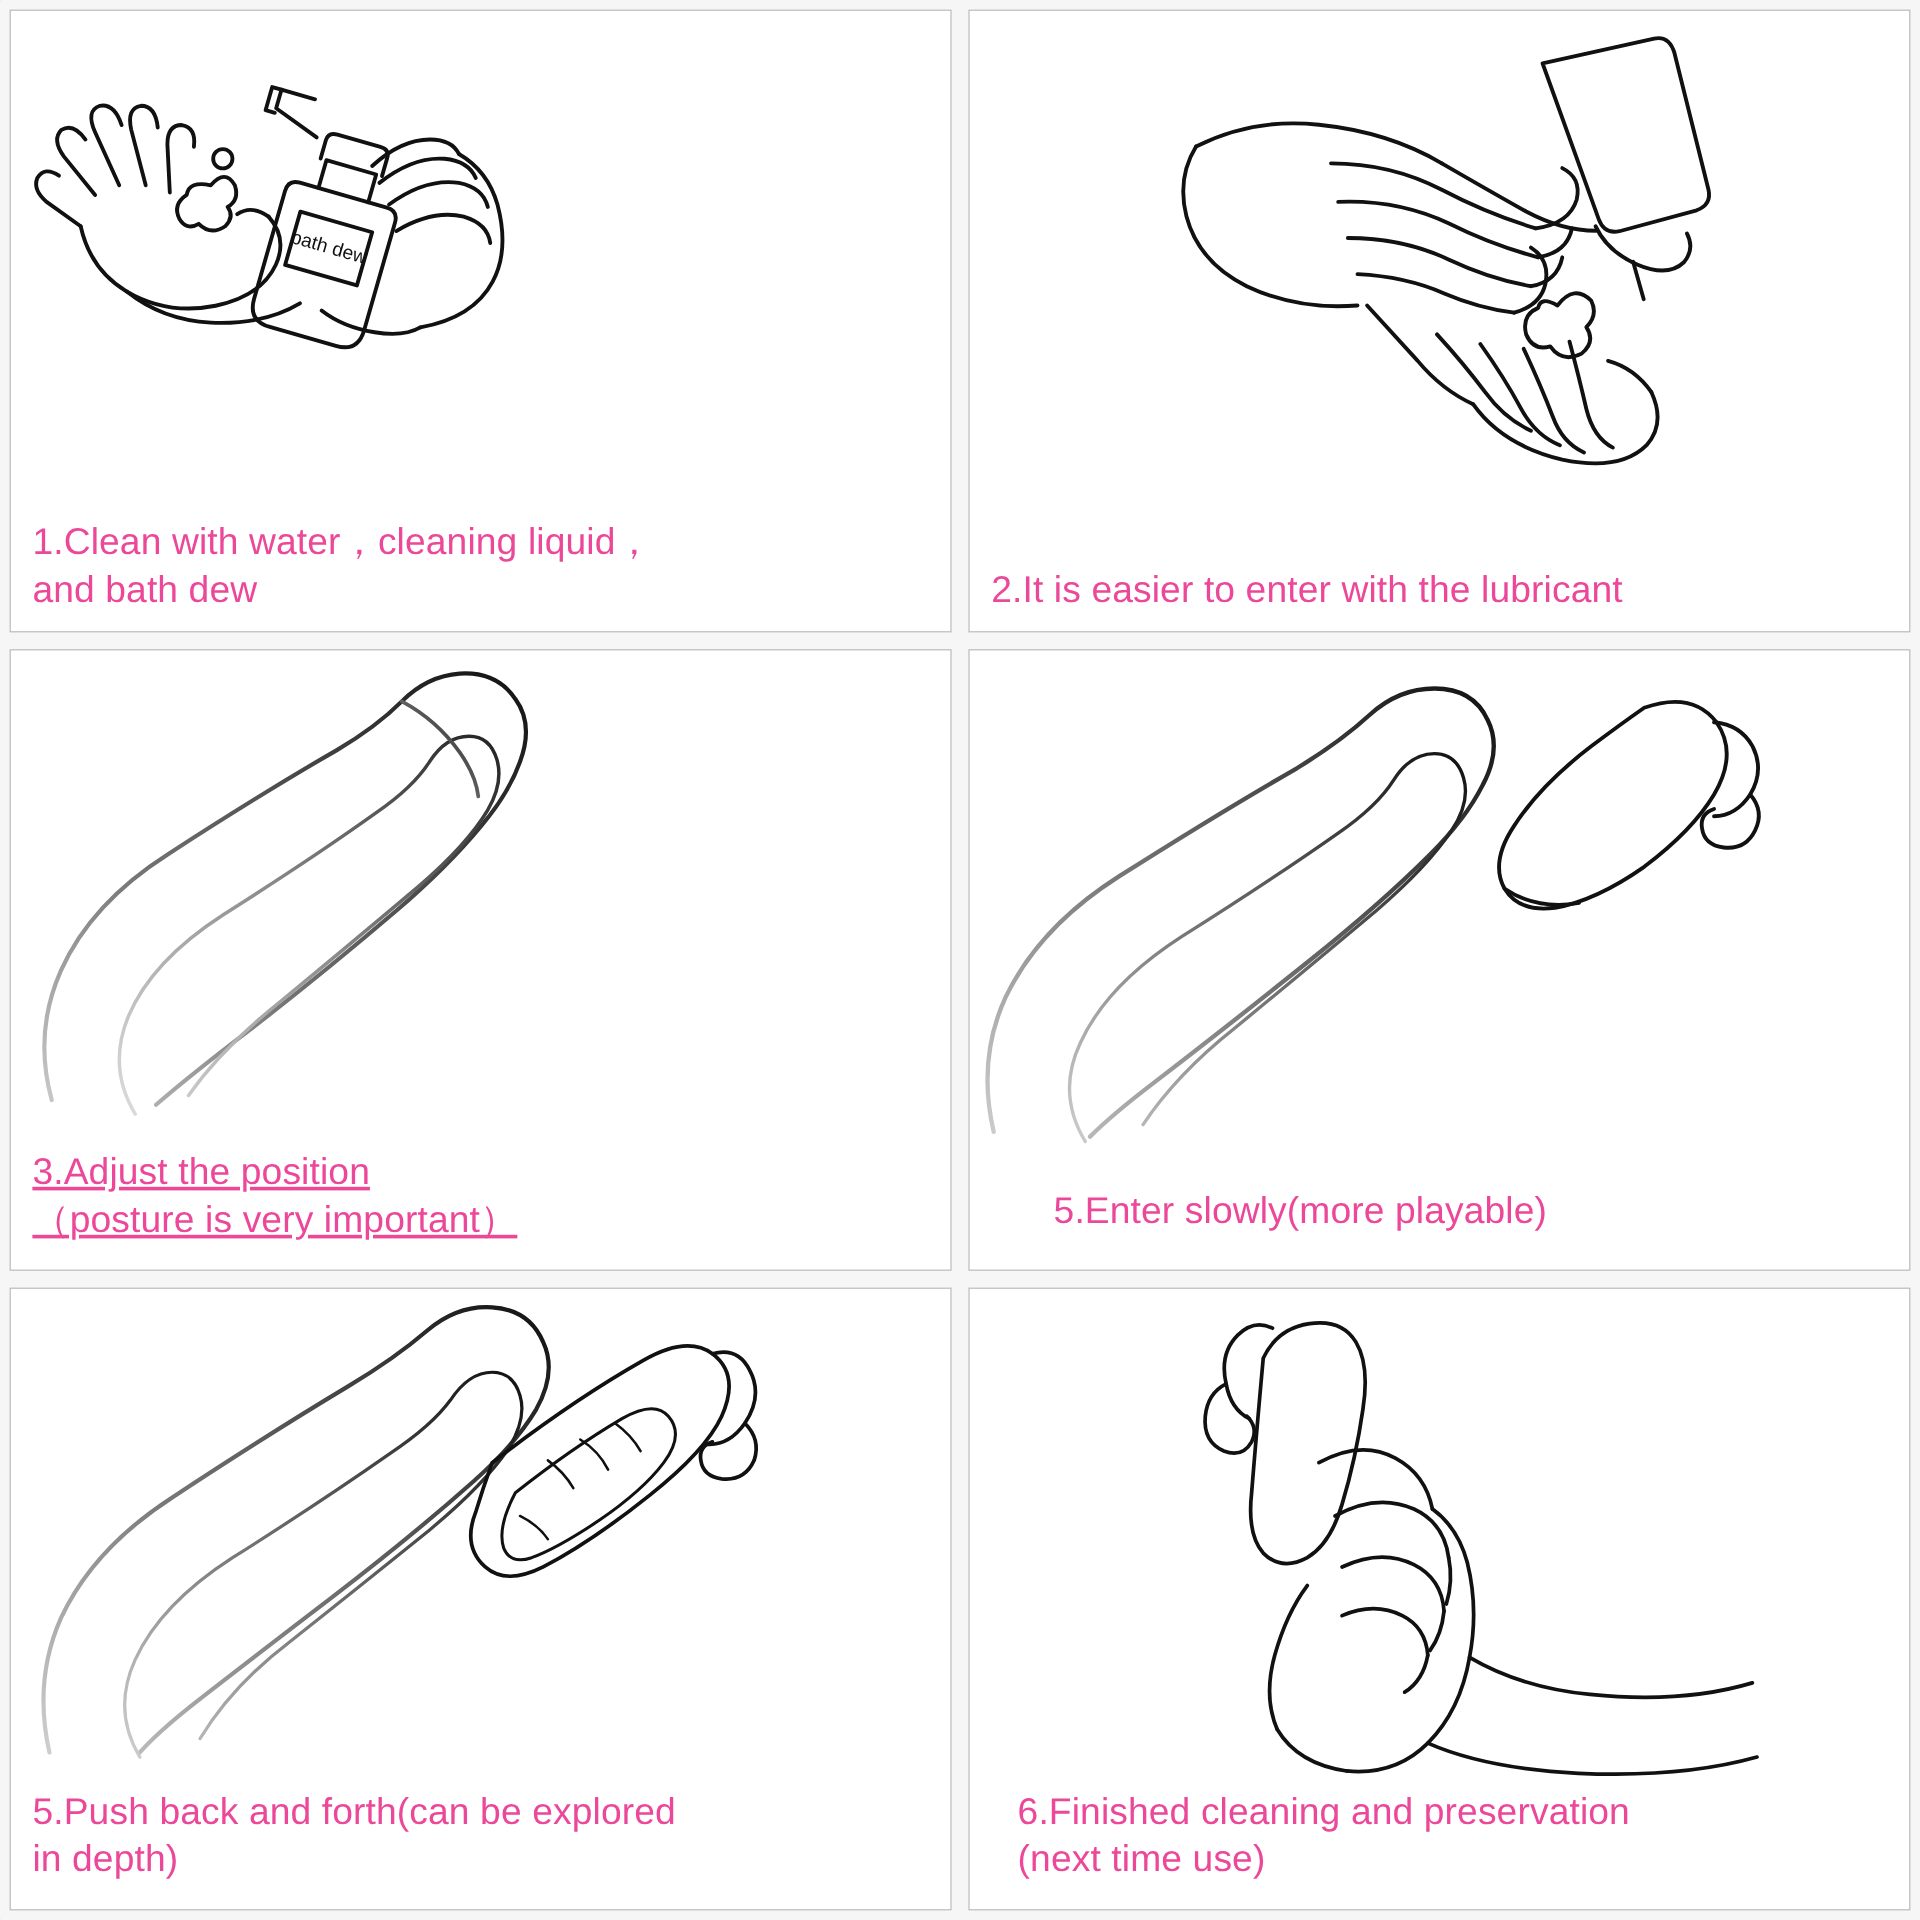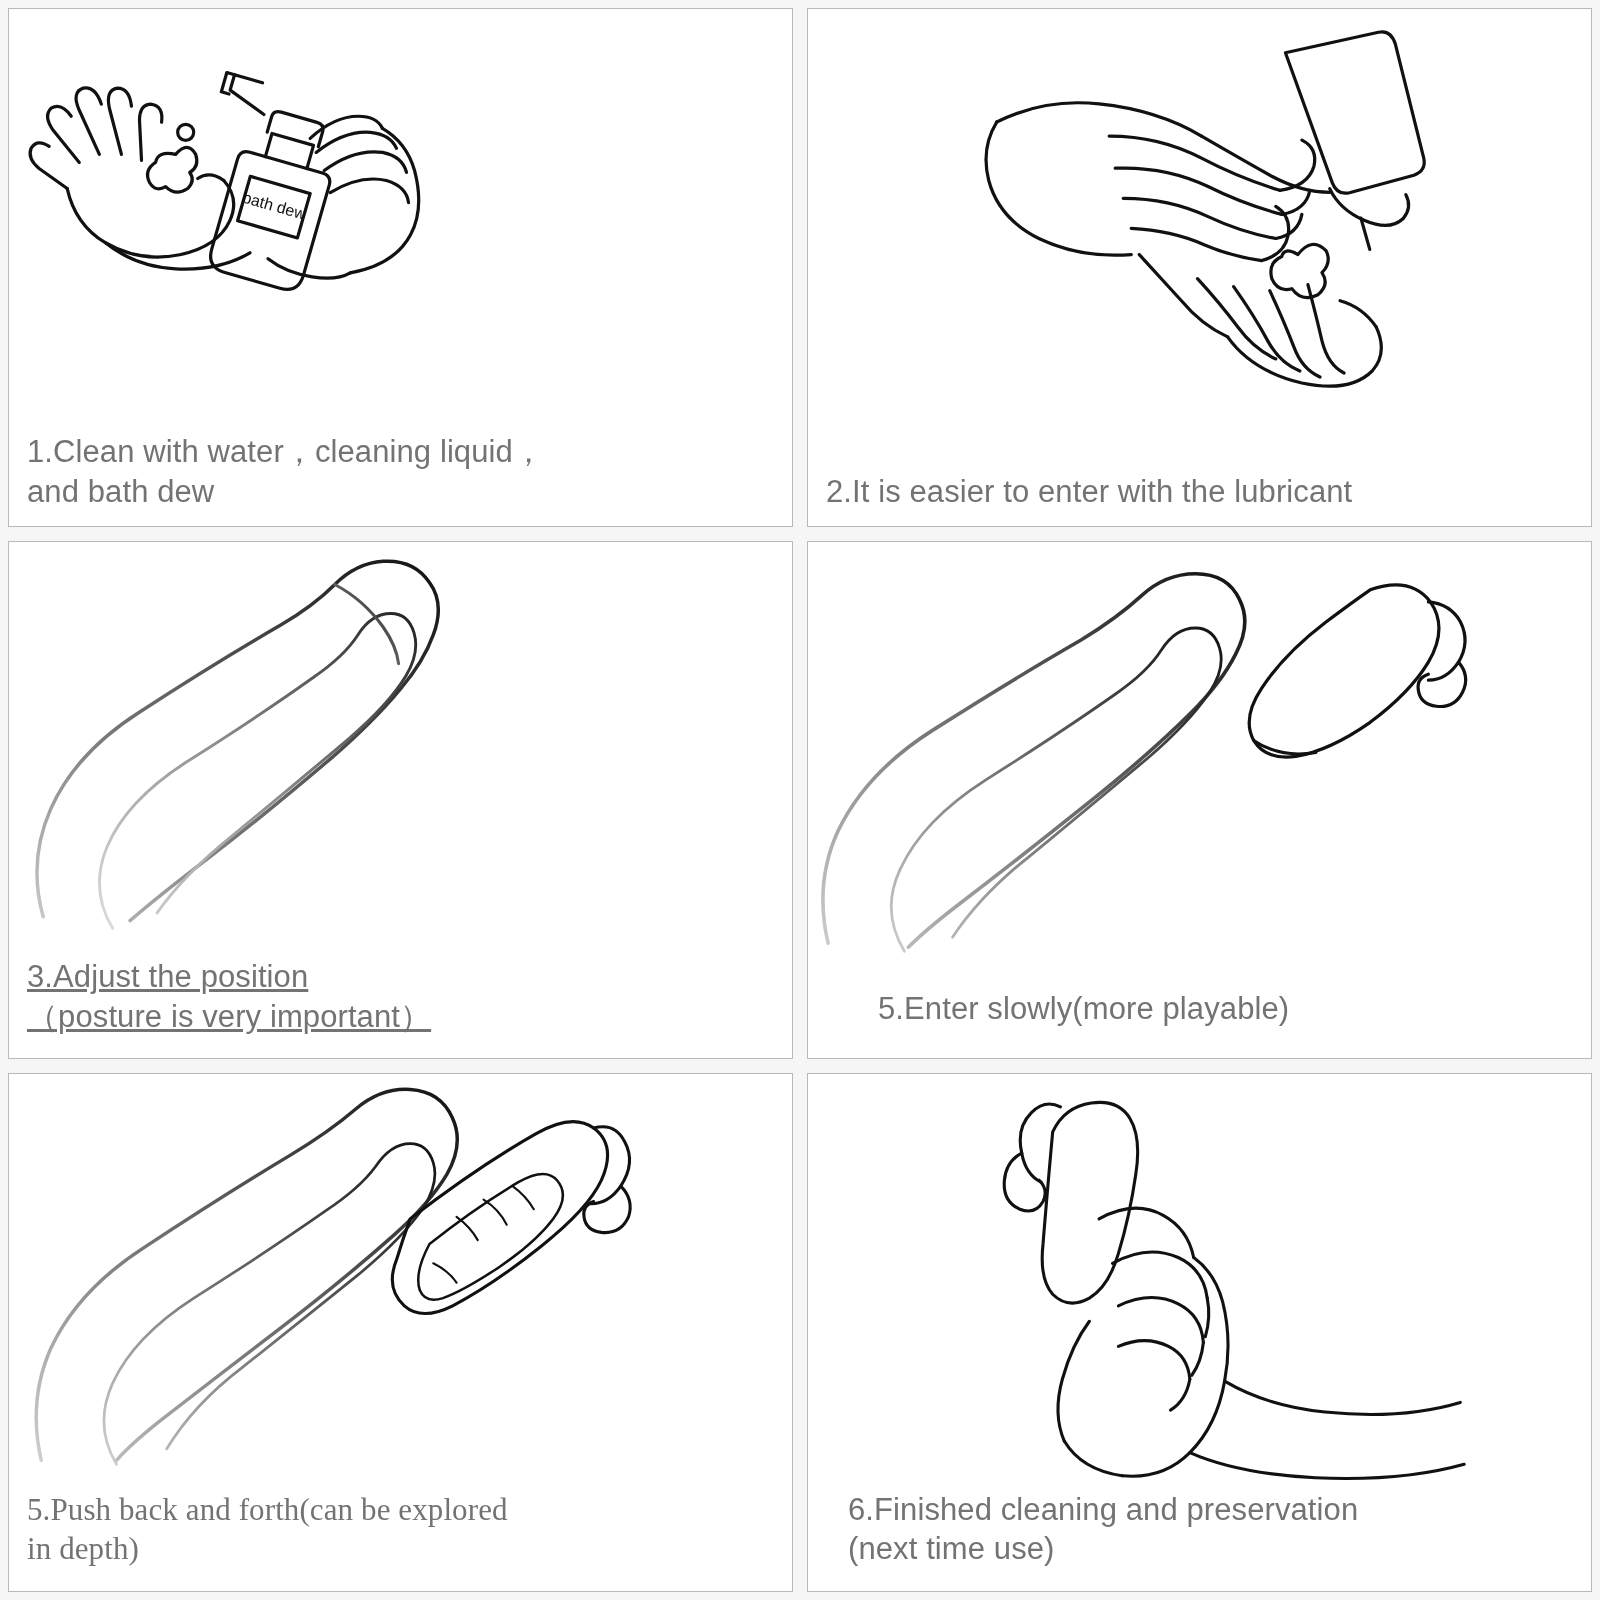--- a/index.html
+++ b/index.html
@@ -50,32 +50,32 @@
     position: absolute;
     inset: 0;
     width: 100%;
     height: 100%;
   }
   .caption {
     flex: 0 0 auto;
     padding: 0 18px 16px 18px;
     font-size: 31px;
     line-height: 1.28;
-    color: #737373;
+    color: #ec4899;
     letter-spacing: 0.1px;
     white-space: pre-line;
   }
   .caption.indent2 {
     padding-bottom: 18px;
   }
   .panel-1 .caption { padding-bottom: 14px; }
   .panel-2 .caption { padding-bottom: 14px; }
   .panel-3 .caption { padding-bottom: 22px; text-decoration: underline; }
   .panel-4 .caption { padding-bottom: 30px; padding-left: 70px; }
-  .panel-5 .caption { padding-bottom: 22px; font-family: Liberation Serif, serif; }
+  .panel-5 .caption { padding-bottom: 22px; }
   .panel-6 .caption { padding-bottom: 22px; padding-left: 40px; }
 </style>
 </head>
 <body>
 
 <div id="sheet">
   <div class="grid">
 
     <div class="panel panel-1">
       <div class="art">

